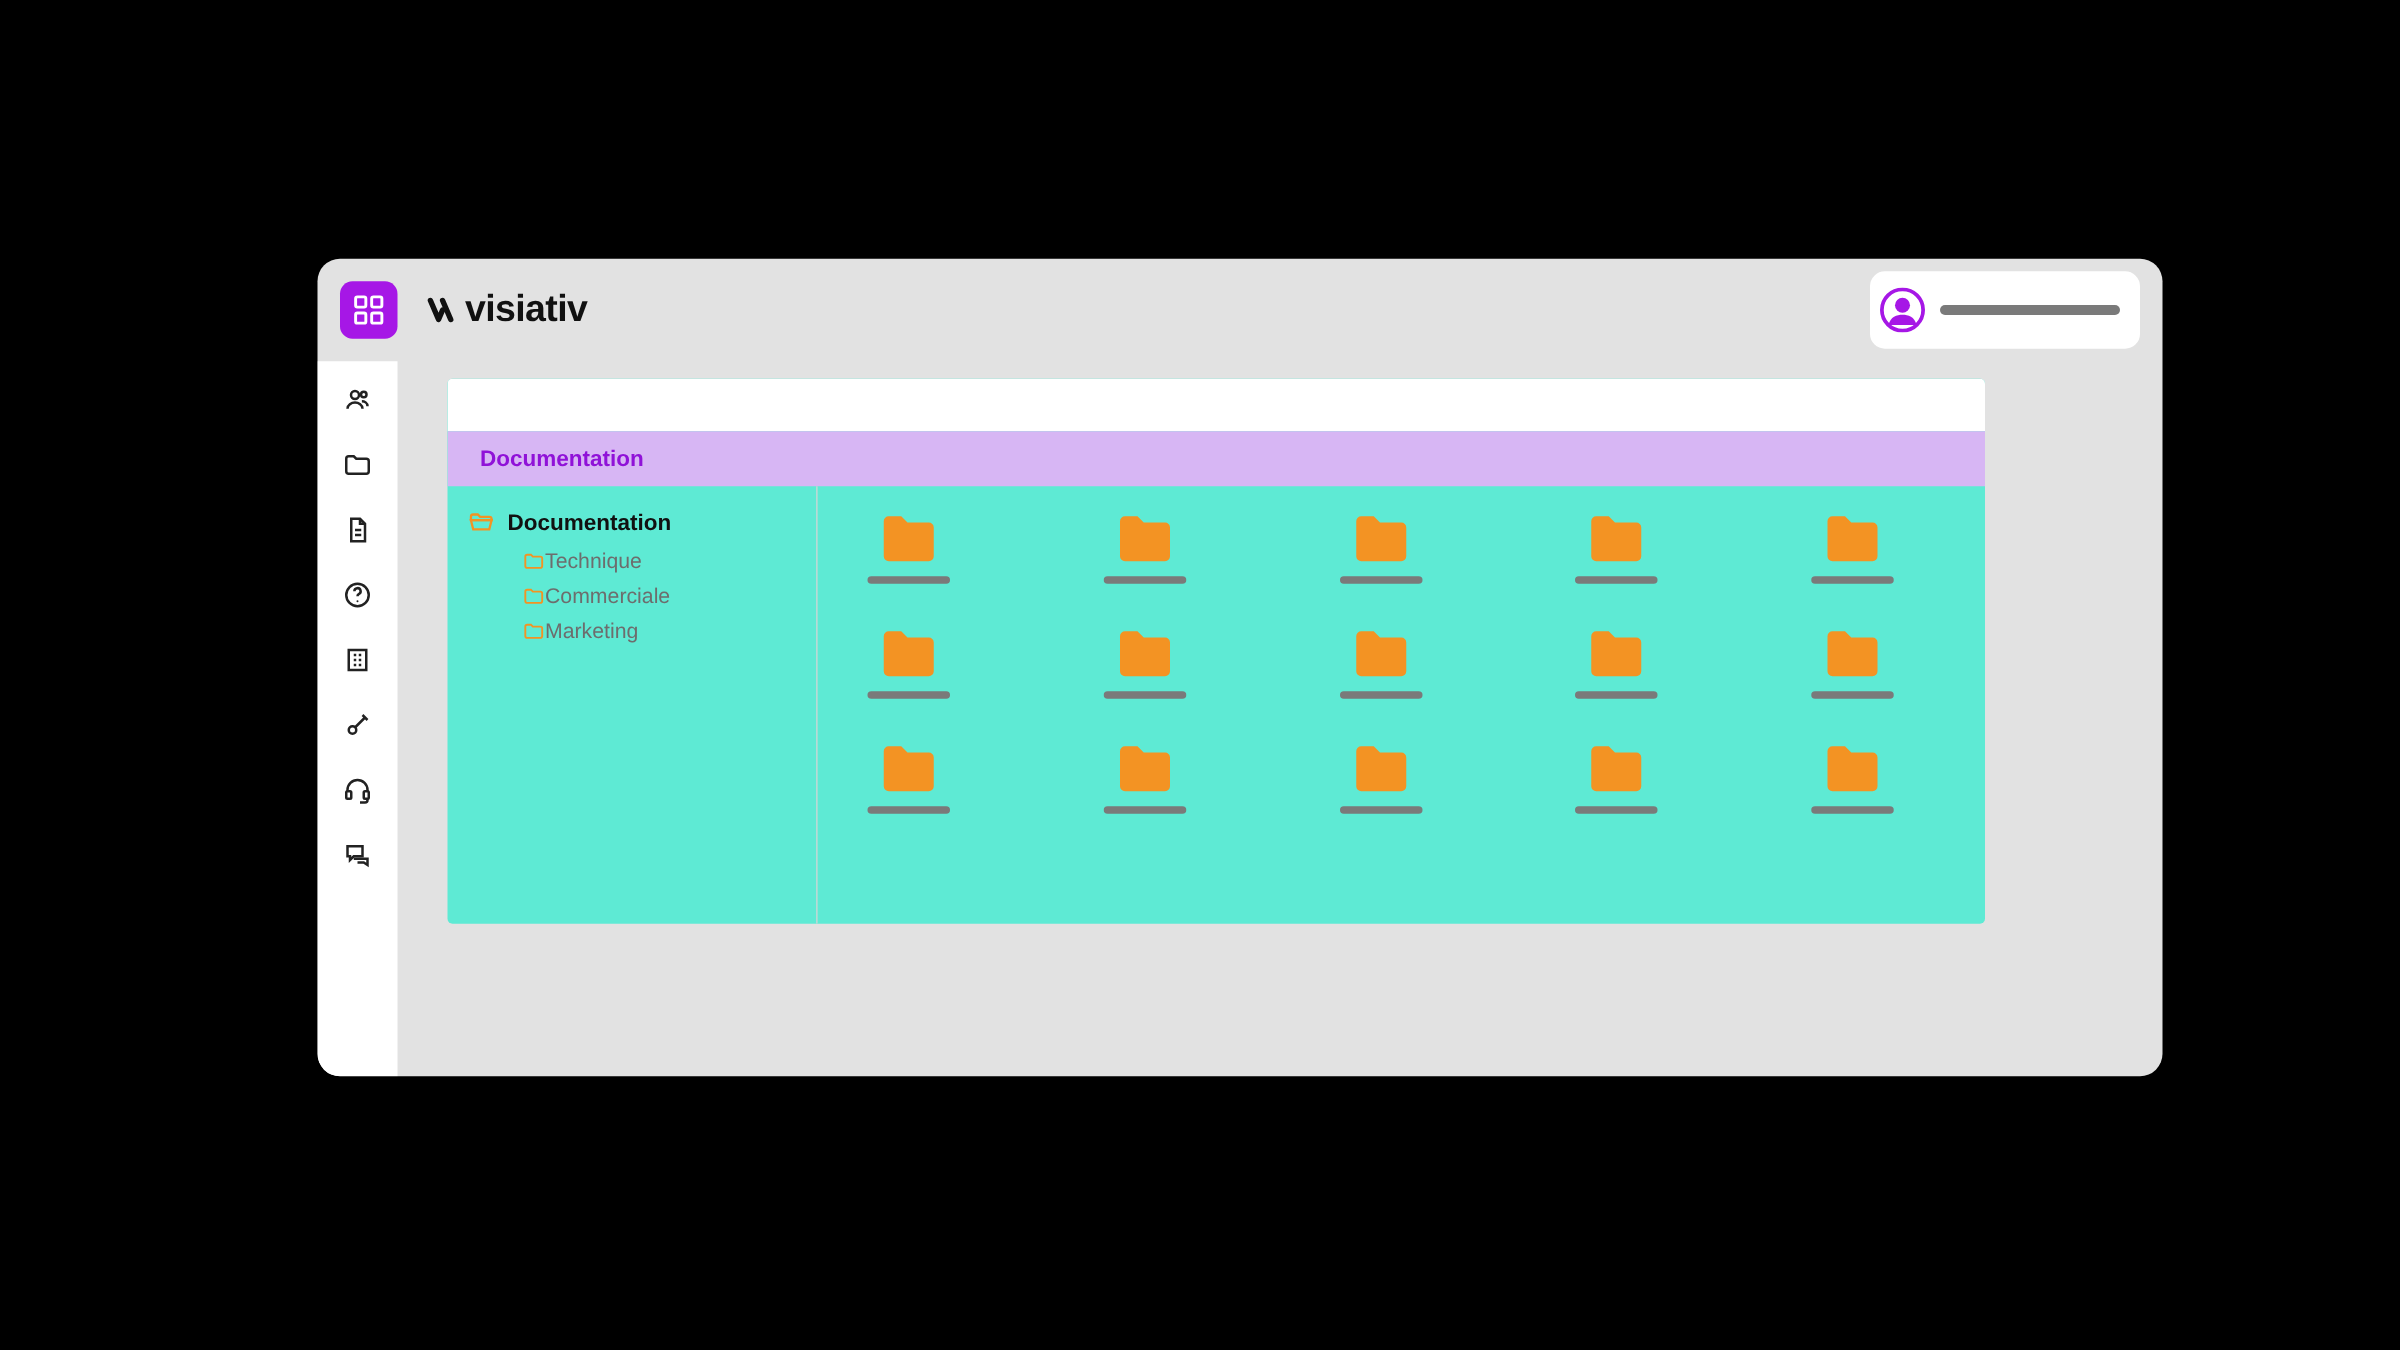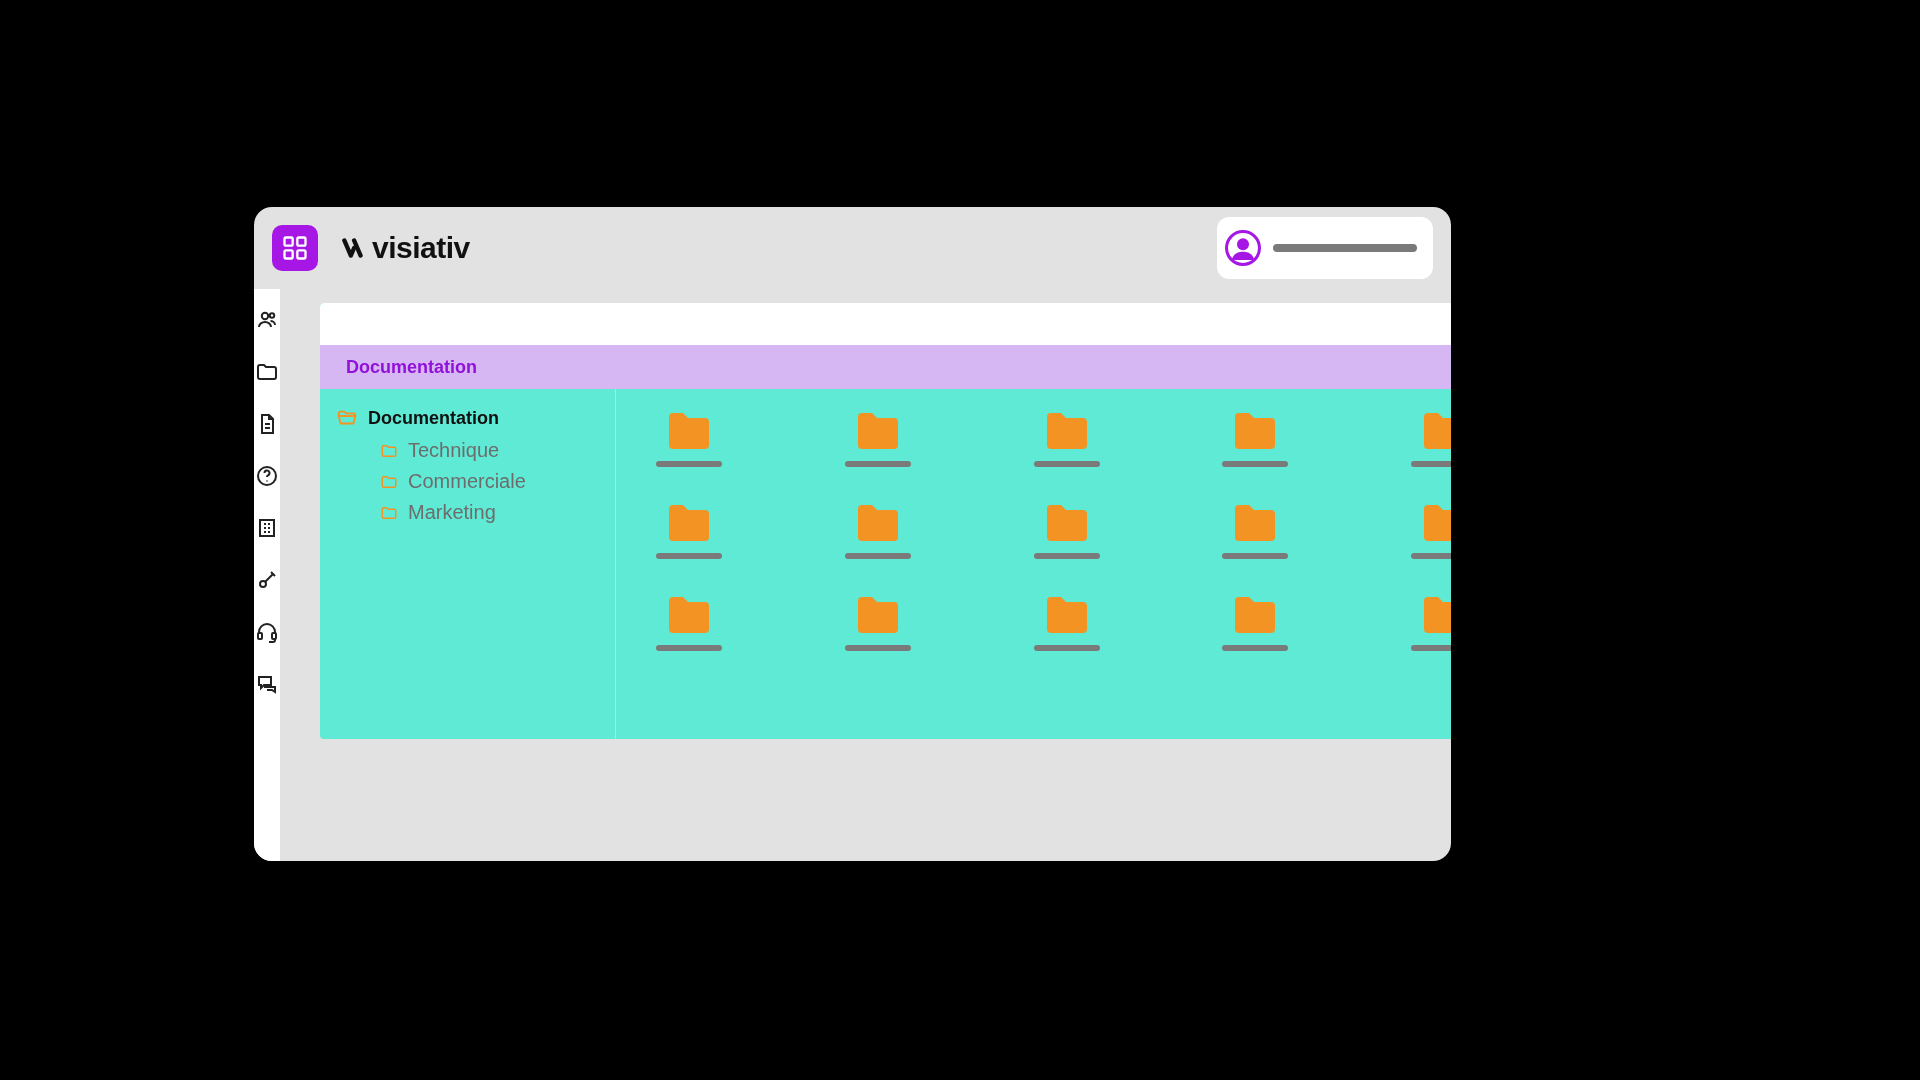--- a/index.html
+++ b/index.html
@@ -9,21 +9,21 @@
     background: #000;
     font-family: -apple-system, BlinkMacSystemFont, "Segoe UI", Arial, sans-serif;
     display: flex;
     align-items: center;
     justify-content: center;
   }
   .app-window {
     position: absolute;
     left: 254px;
     top: 207px;
-    width: 1197px;
+    width: 1476px;
     height: 654px;
     background: #e2e2e2;
     border-radius: 18px;
     overflow: hidden;
   }
   .header {
     height: 82px;
     display: flex;
     align-items: center;
     padding: 0 18px;
@@ -132,22 +132,21 @@
   .tree-children {
     margin-top: 10px;
     margin-left: 44px;
     display: flex;
     flex-direction: column;
     gap: 8px;
   }
   .tree-child {
     display: flex;
     align-items: center;
-    gap: 10px;
-    font-size: 20px;
+    font-size: 17px;
     color: #6d6d6d;
     cursor: pointer;
     text-align: right;
   }
   .tree-child svg { width: 18px; height: 18px; }
   .grid-panel {
     flex: 1;
     padding: 22px 40px;
   }
   .folder-grid {

